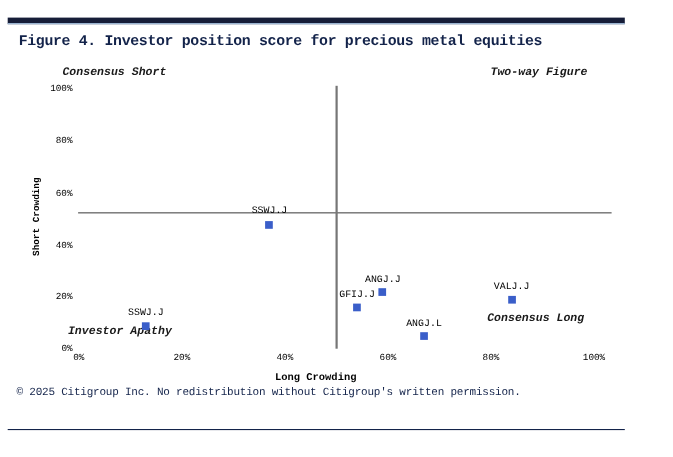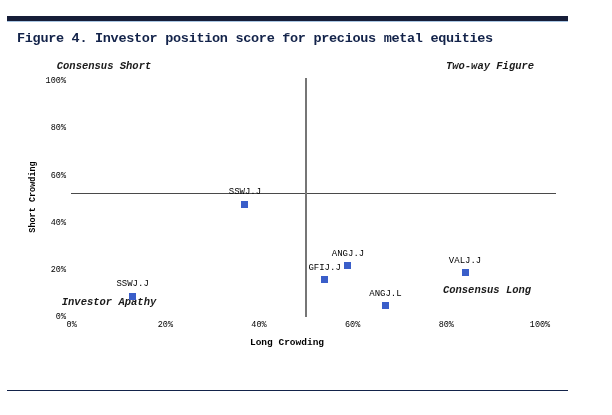--- a/index.html
+++ b/index.html
@@ -90,14 +90,15 @@
       <div class="marker" style="left: 321.082px; top: 276.44px; background: rgb(58, 94, 201);"></div>
       <div class="ptlabel" style="left: 324.582px; top: 262.94px;">GFIJ.J</div>
       <div class="marker" style="left: 344.497px; top: 262.28px; background: rgb(58, 94, 201);"></div>
       <div class="ptlabel" style="left: 347.997px; top: 248.78px;">ANGJ.J</div>
       <div class="marker" style="left: 381.961px; top: 302.4px; background: rgb(58, 94, 201);"></div>
       <div class="ptlabel" style="left: 385.461px; top: 288.9px;">ANGJ.L</div>
       <div class="marker" style="left: 461.572px; top: 269.36px; background: rgb(58, 94, 201);"></div>
       <div class="ptlabel" style="left: 465.072px; top: 255.86px;">VALJ.J</div>
     </div>
 
+  <div class="footer-copy">© 2025 Citigroup Inc. No redistribution without Citigroup's written permission.</div>
   <div class="bottom-rule"></div>
 </div>
 
 </body></html>

